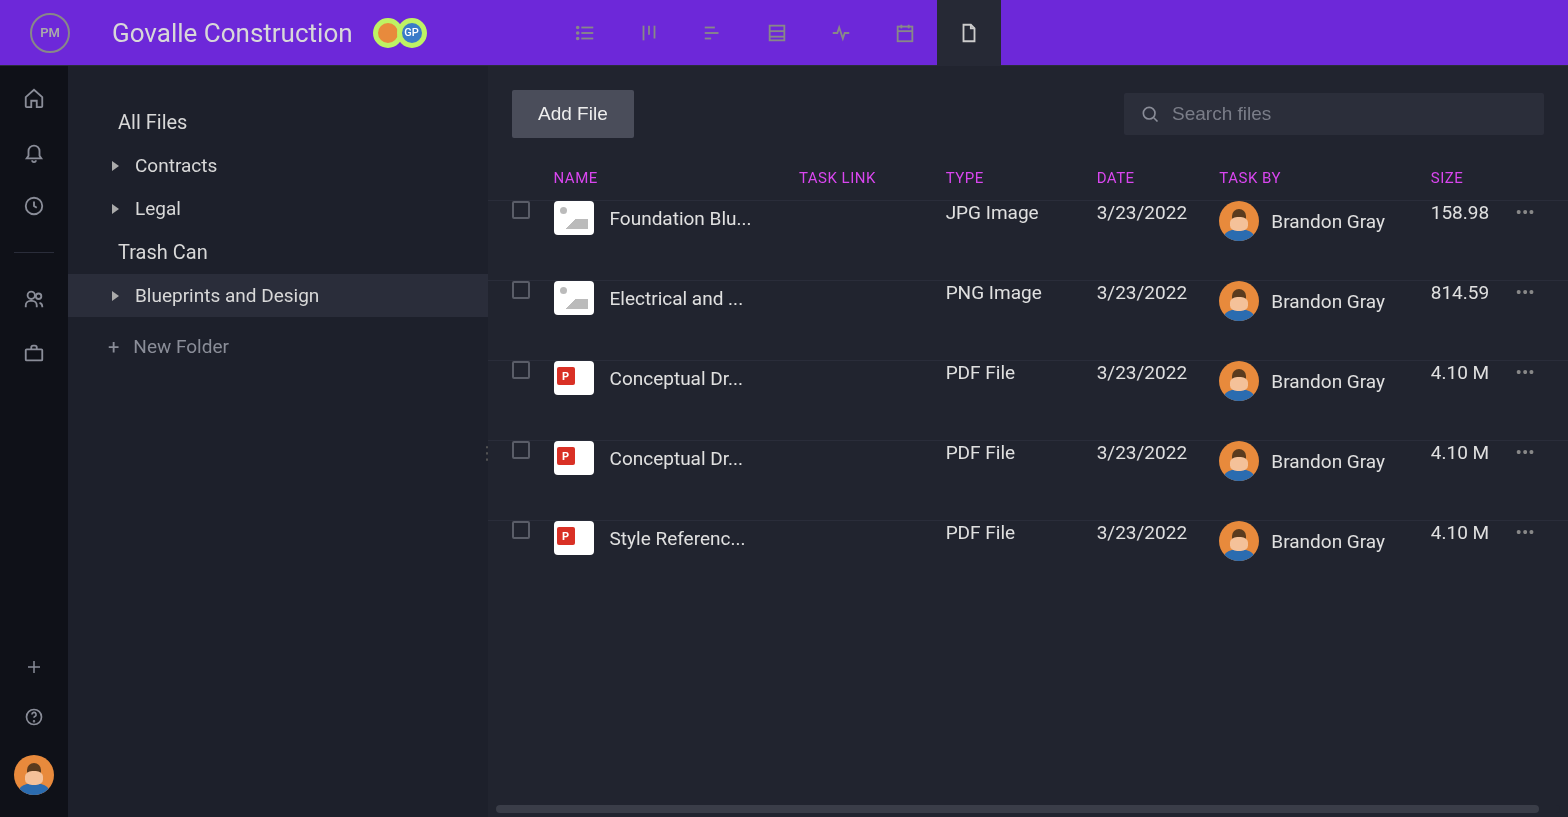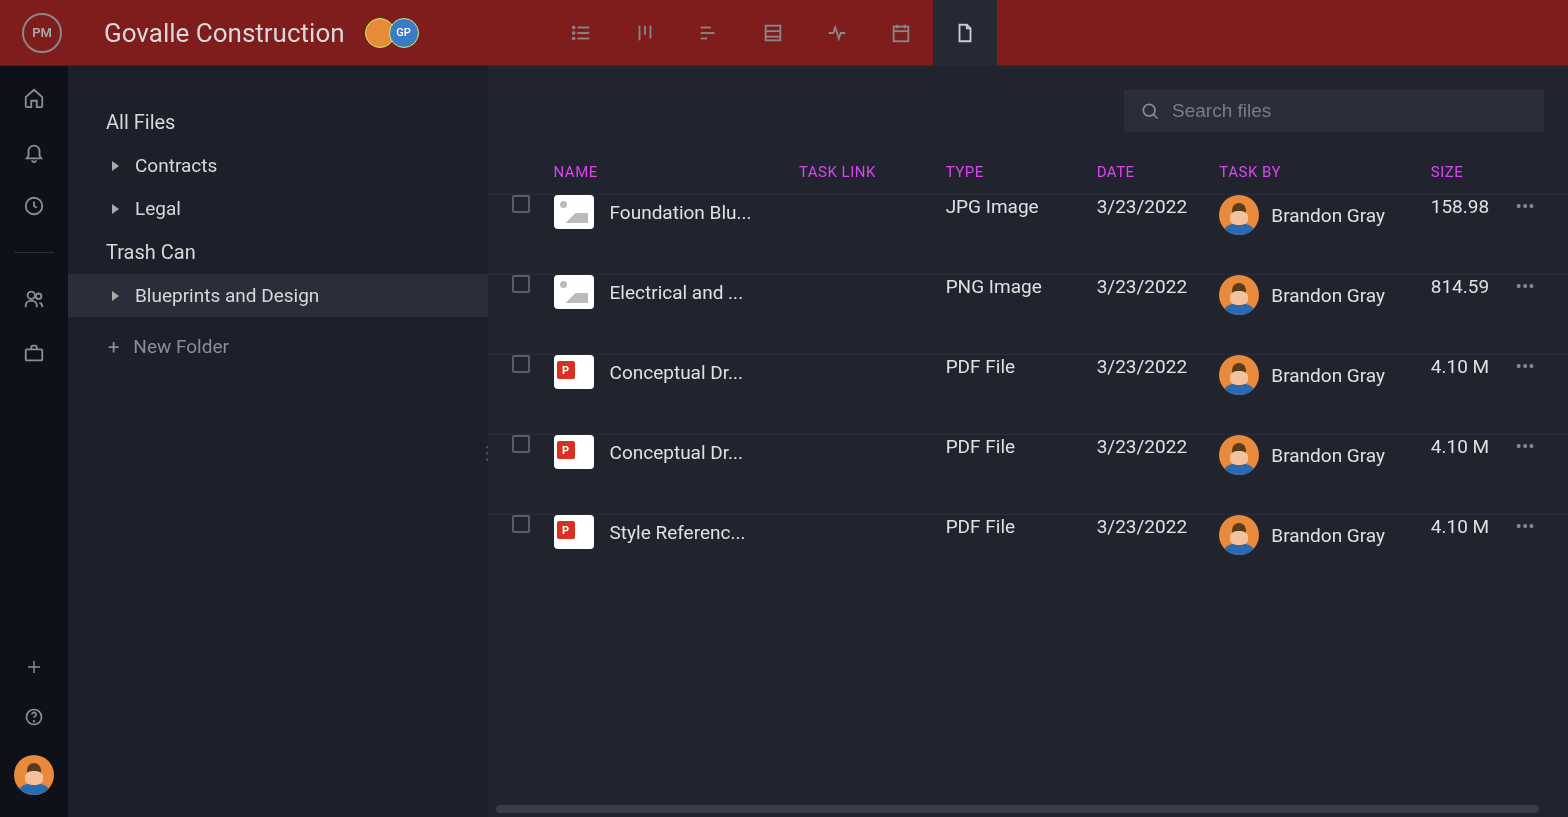--- a/index.html
+++ b/index.html
@@ -10,25 +10,25 @@
     width: 1568px;
     height: 817px;
     overflow: hidden;
     display: flex;
     flex-direction: column;
   }
 
   
   .header {
     height: 66px;
-    background: #7f1d1d;
+    background: #6d28d9;
     border-bottom: 1px solid #2a2d3a;
     display: flex;
     align-items: center;
-    padding: 0 20px 0 8px;
+    padding: 0 20px 0 16px;
   }
   .logo-cell {
     width: 68px;
     display: flex;
     align-items: center;
     justify-content: center;
   }
   .logo-circle {
     width: 40px; height: 40px;
     border: 2px solid #888;
@@ -47,21 +47,21 @@
     margin-left: 28px;
   }
   .header-avatars {
     display: flex;
     margin-left: 26px;
   }
   .header-avatar {
     width: 30px; height: 30px;
     border-radius: 50%;
     margin-left: -6px;
-    border: 1px solid #bef264;
+    border: 5px solid #bef264;
   }
   .avatar-orange { background: #e88a3c; }
   .avatar-gp {
     background: #3a7bc8;
     display: flex;
     align-items: center;
     justify-content: center;
     font-size: 11px;
     color: #fff;
     font-weight: 500;
@@ -143,21 +143,21 @@
     padding: 10px 30px 10px 38px;
     font-size: 19px;
     color: #d8d8d8;
     cursor: pointer;
     display: flex;
     align-items: center;
     gap: 10px;
   }
   .sidebar-item.root {
     font-size: 20px;
-    padding-left: 38px;
+    padding-left: 50px;
   }
   .sidebar-item.child {
     padding-left: 44px;
     gap: 16px;
   }
   .sidebar-item.selected {
     background: #2a2d3a;
   }
   .tree-caret {
     width: 0; height: 0;
@@ -510,20 +510,21 @@
     </div>
     <div class="new-folder">
       <span class="plus-small">+</span>
       <span>New Folder</span>
     </div>
     <div class="drag-handle">⋮</div>
   </div>
 
   <div class="content">
     <div class="toolbar">
+      <button class="add-file-btn">Add File</button>
       <div class="search-wrap">
         <svg width="20" height="20" viewBox="0 0 24 24" fill="none" stroke="#8a8d98" stroke-width="2">
             <circle cx="11" cy="11" r="7"></circle>
             <line x1="21" y1="21" x2="16.5" y2="16.5"></line>
           </svg>
         <input type="text" placeholder="Search files" style="">
       </div>
     </div>
 
     <div class="table-head">

